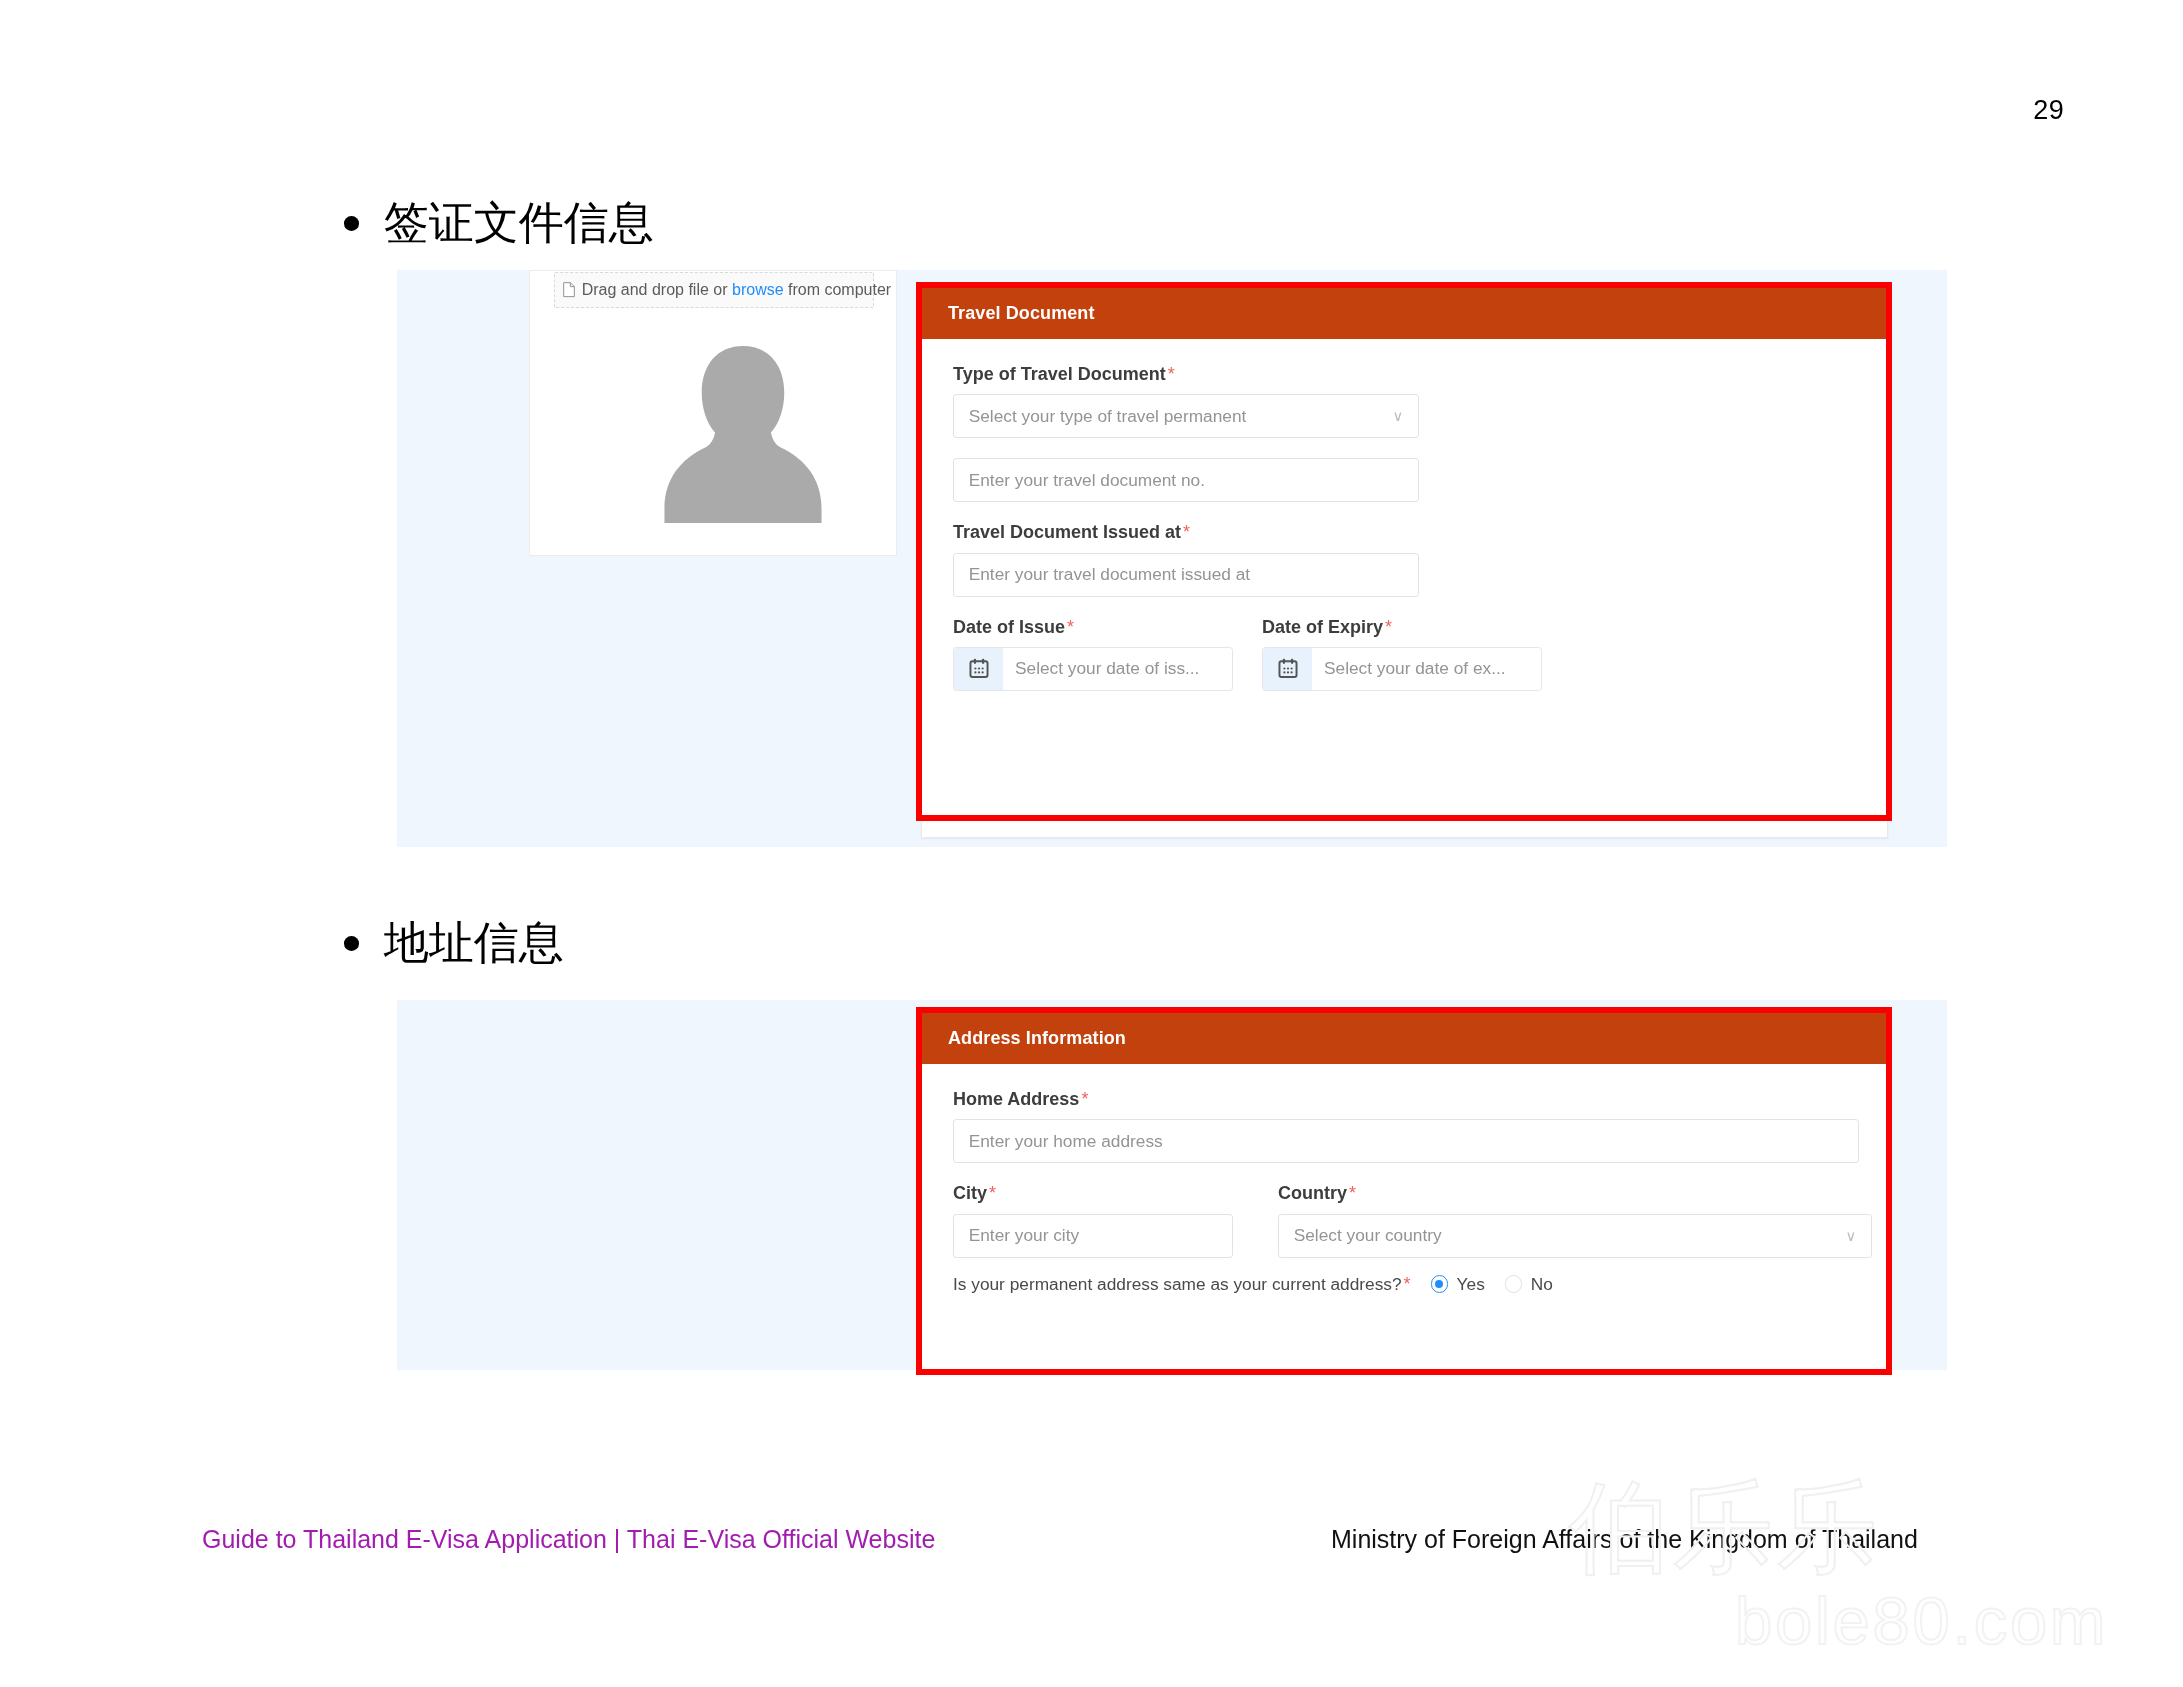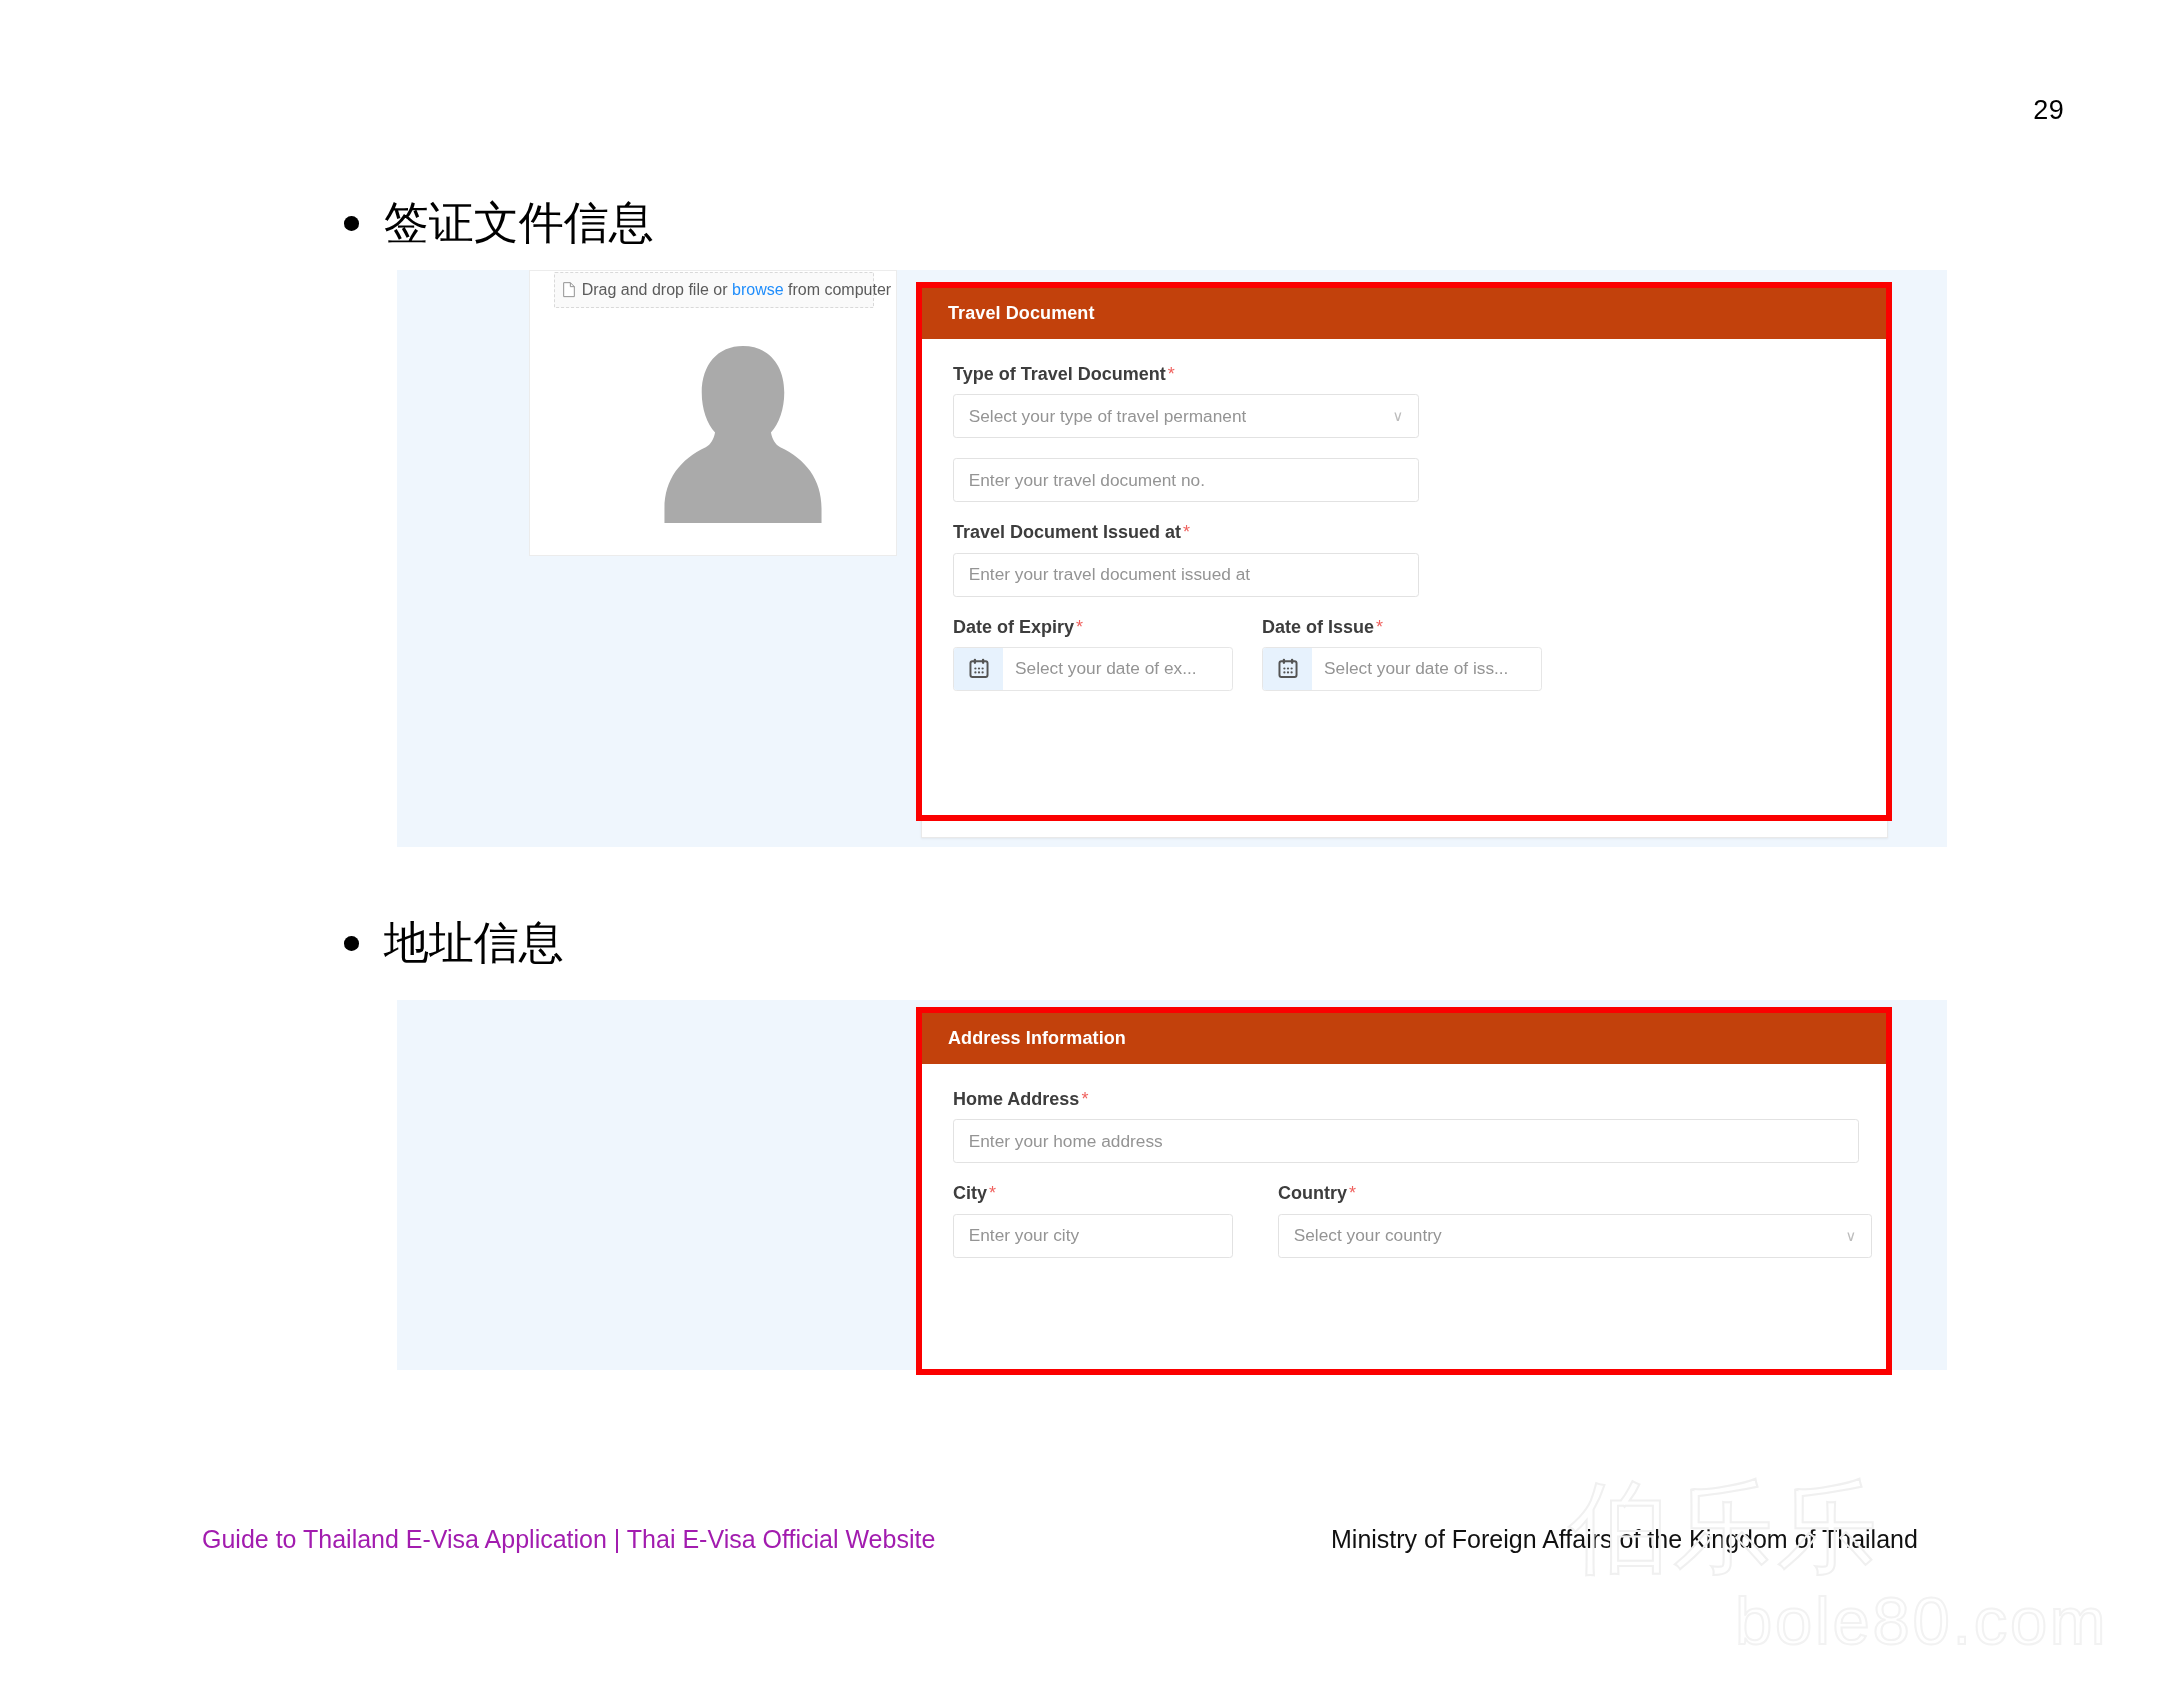--- a/index.html
+++ b/index.html
@@ -388,20 +388,42 @@
     </div>
 
     <div class="field-block">
       <div class="field-label"><span>Travel Document Issued at</span><span class="req">*</span></div>
       <div class="input-box" style="width:466px;">
         <span class="input-placeholder">Enter your travel document issued at</span>
       </div>
     </div>
 
     <div class="two-col">
+      <div>
+        <div class="field-label"><span>Date of Issue</span><span class="req">*</span></div>
+        <div class="date-field">
+          <div class="date-icon-btn">
+            <svg viewBox="0 0 30 32" width="20" height="21" xmlns="http://www.w3.org/2000/svg">
+              <rect x="2" y="5" width="26" height="24" rx="3" fill="none" stroke="#545454" stroke-width="3"></rect>
+              <rect x="7" y="1" width="3.5" height="8" rx="1.6" fill="#545454"></rect>
+              <rect x="19.5" y="1" width="3.5" height="8" rx="1.6" fill="#545454"></rect>
+              <circle cx="9.5" cy="16" r="1.7" fill="#545454"></circle>
+              <circle cx="15" cy="16" r="1.7" fill="#545454"></circle>
+              <circle cx="20.5" cy="16" r="1.7" fill="#545454"></circle>
+              <circle cx="9.5" cy="22" r="1.7" fill="#545454"></circle>
+              <circle cx="15" cy="22" r="1.7" fill="#545454"></circle>
+              <circle cx="20.5" cy="22" r="1.7" fill="#545454"></circle>
+            </svg>
+          </div>
+          <div class="date-input">
+            <span class="input-placeholder">Select your date of iss...</span>
+          </div>
+        </div>
+      </div>
+
       <div>
         <div class="field-label"><span>Date of Expiry</span><span class="req">*</span></div>
         <div class="date-field">
           <div class="date-icon-btn">
             <svg viewBox="0 0 30 32" width="20" height="21" xmlns="http://www.w3.org/2000/svg">
               <rect x="2" y="5" width="26" height="24" rx="3" fill="none" stroke="#545454" stroke-width="3"></rect>
               <rect x="7" y="1" width="3.5" height="8" rx="1.6" fill="#545454"></rect>
               <rect x="19.5" y="1" width="3.5" height="8" rx="1.6" fill="#545454"></rect>
               <circle cx="9.5" cy="16" r="1.7" fill="#545454"></circle>
               <circle cx="15" cy="16" r="1.7" fill="#545454"></circle>
@@ -409,42 +431,20 @@
               <circle cx="9.5" cy="22" r="1.7" fill="#545454"></circle>
               <circle cx="15" cy="22" r="1.7" fill="#545454"></circle>
               <circle cx="20.5" cy="22" r="1.7" fill="#545454"></circle>
             </svg>
           </div>
           <div class="date-input">
             <span class="input-placeholder">Select your date of ex...</span>
           </div>
         </div>
       </div>
-
-      <div>
-        <div class="field-label"><span>Date of Issue</span><span class="req">*</span></div>
-        <div class="date-field">
-          <div class="date-icon-btn">
-            <svg viewBox="0 0 30 32" width="20" height="21" xmlns="http://www.w3.org/2000/svg">
-              <rect x="2" y="5" width="26" height="24" rx="3" fill="none" stroke="#545454" stroke-width="3"></rect>
-              <rect x="7" y="1" width="3.5" height="8" rx="1.6" fill="#545454"></rect>
-              <rect x="19.5" y="1" width="3.5" height="8" rx="1.6" fill="#545454"></rect>
-              <circle cx="9.5" cy="16" r="1.7" fill="#545454"></circle>
-              <circle cx="15" cy="16" r="1.7" fill="#545454"></circle>
-              <circle cx="20.5" cy="16" r="1.7" fill="#545454"></circle>
-              <circle cx="9.5" cy="22" r="1.7" fill="#545454"></circle>
-              <circle cx="15" cy="22" r="1.7" fill="#545454"></circle>
-              <circle cx="20.5" cy="22" r="1.7" fill="#545454"></circle>
-            </svg>
-          </div>
-          <div class="date-input">
-            <span class="input-placeholder">Select your date of iss...</span>
-          </div>
-        </div>
-      </div>
     </div>
 
   </div>
 </div>
 <div class="red-outline" id="red-outline-1"></div>
 
 <div class="bullet-row" id="bullet-2">
   <span class="bullet-dot"></span>
   <span class="bullet-text">地址信息</span>
 </div>
@@ -473,20 +473,32 @@
       </div>
       <div>
         <div class="field-label"><span>Country</span><span class="req">*</span></div>
         <div class="input-box" style="width:594px;">
           <span class="input-placeholder">Select your country</span>
           <span class="chevron">∨</span>
         </div>
       </div>
     </div>
 
+    <div class="radio-row">
+      <span class="radio-question">Is your permanent address same as your current address?</span>
+      <span class="req">*</span>
+      <span class="radio-item">
+        <span class="radio-circle checked"></span>
+        <span class="radio-label">Yes</span>
+      </span>
+      <span class="radio-item">
+        <span class="radio-circle"></span>
+        <span class="radio-label">No</span>
+      </span>
+    </div>
 
   </div>
 </div>
 <div class="red-outline" id="red-outline-2"></div>
 
 <div class="watermark">
   <div class="wm-cn">伯乐乐</div>
   <div class="wm-en">bole80.com</div>
 </div>
 

